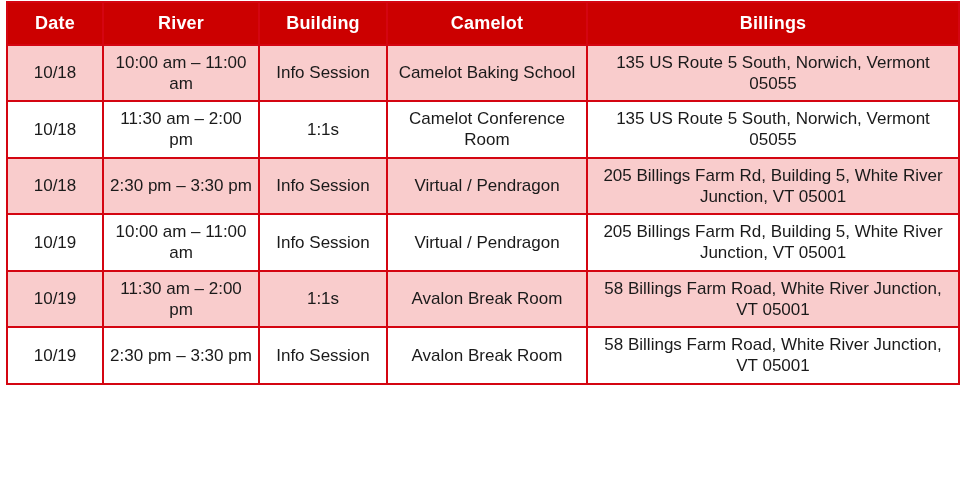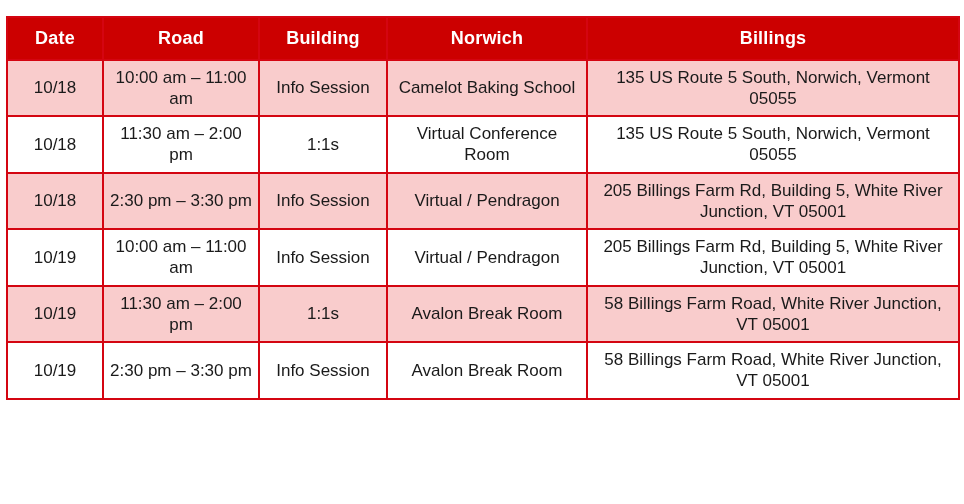--- a/index.html
+++ b/index.html
@@ -10,21 +10,21 @@
   body {
     width: 964px;
     height: 504px;
     font-family: "Liberation Sans", sans-serif;
     overflow: hidden;
   }
   .sheet {
     box-sizing: border-box;
     width: 964px;
     height: 504px;
-    padding: 16px 6px 6px 6px;
+    padding: 1px 6px 6px 6px;
     background: #ffffff;
   }
   table.schedule {
     border-collapse: collapse;
     table-layout: fixed;
     width: 952px;
     margin: 0 auto;
   }
   table.schedule th,
   table.schedule td {
@@ -64,39 +64,39 @@
     <colgroup>
       <col class="c-date">
       <col class="c-time">
       <col class="c-meet">
       <col class="c-loc">
       <col class="c-addr">
     </colgroup>
     <thead>
       <tr>
         <th>Date</th>
-        <th>Road</th>
+        <th>River</th>
         <th>Building</th>
-        <th>Norwich</th>
+        <th>Camelot</th>
         <th>Billings</th>
       </tr>
     </thead>
     <tbody>
       <tr class="shaded">
         <td>10/18</td>
         <td>10:00 am – 11:00 am</td>
         <td>Info Session</td>
         <td>Camelot Baking School</td>
         <td>135 US Route 5 South, Norwich, Vermont 05055</td>
       </tr>
       <tr class="plain">
         <td>10/18</td>
         <td>11:30 am – 2:00 pm</td>
         <td>1:1s</td>
-        <td>Virtual Conference Room</td>
+        <td>Camelot Conference Room</td>
         <td>135 US Route 5 South, Norwich, Vermont 05055</td>
       </tr>
       <tr class="shaded">
         <td>10/18</td>
         <td>2:30 pm – 3:30 pm</td>
         <td>Info Session</td>
         <td>Virtual / Pendragon</td>
         <td>205 Billings Farm Rd, Building 5, White River Junction, VT 05001</td>
       </tr>
       <tr class="plain">

